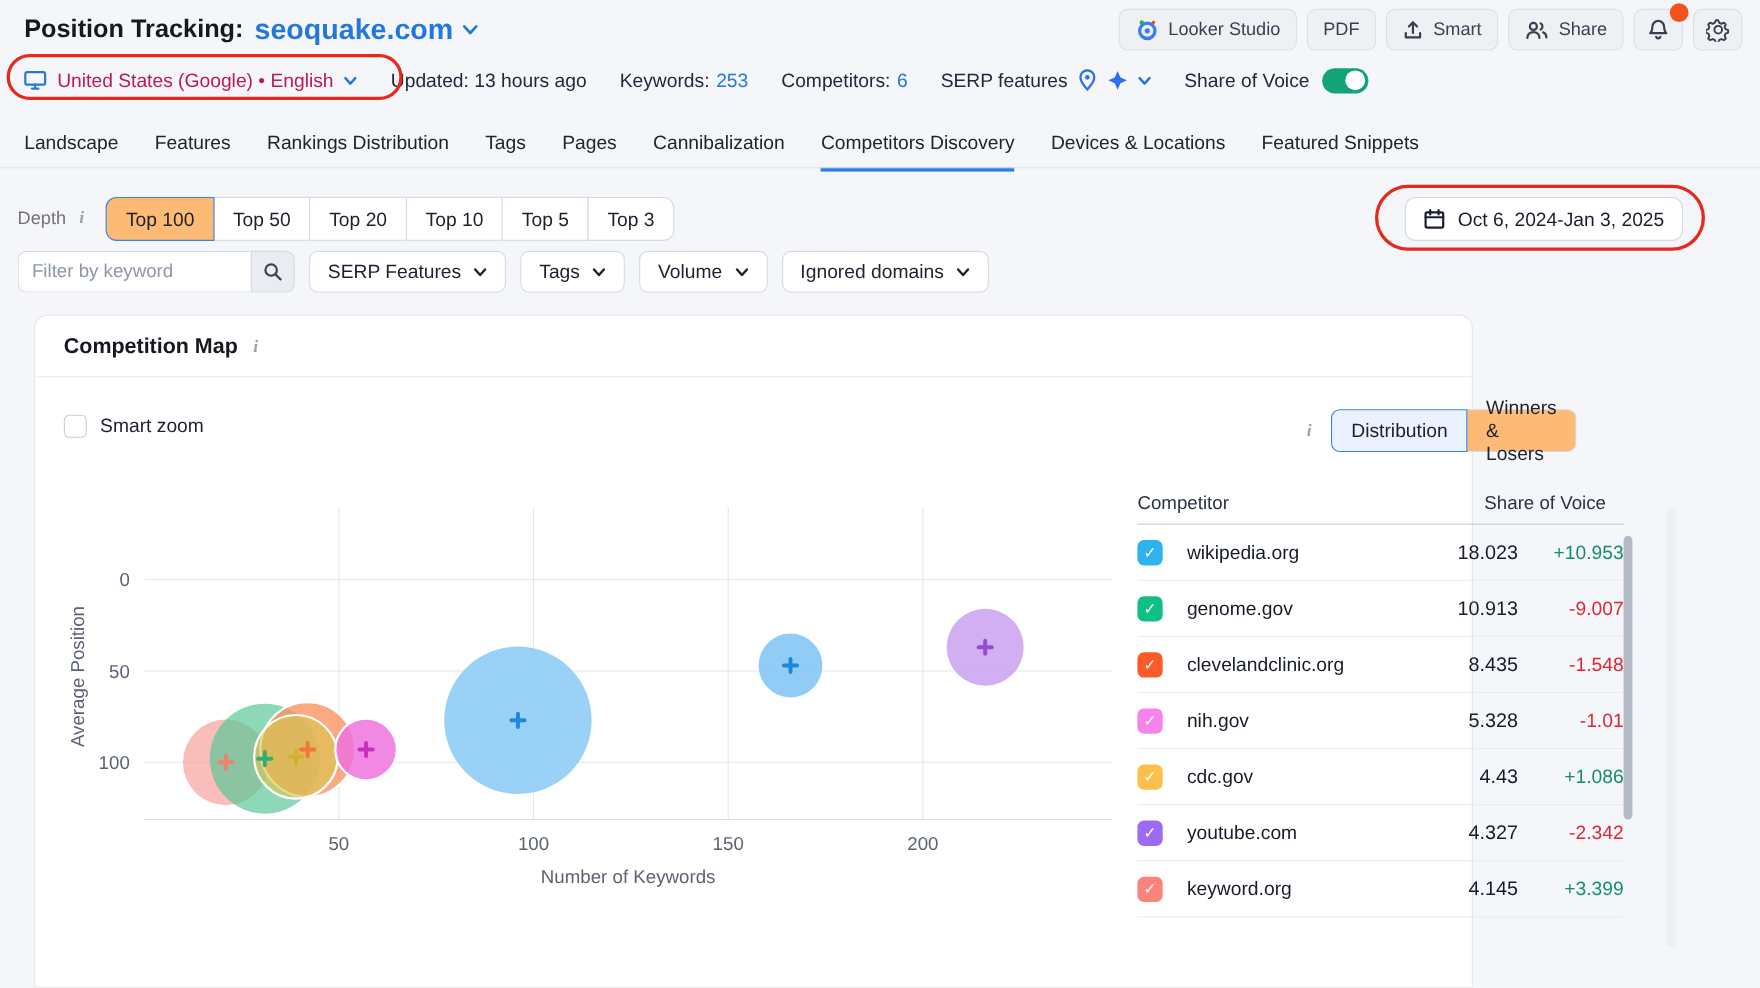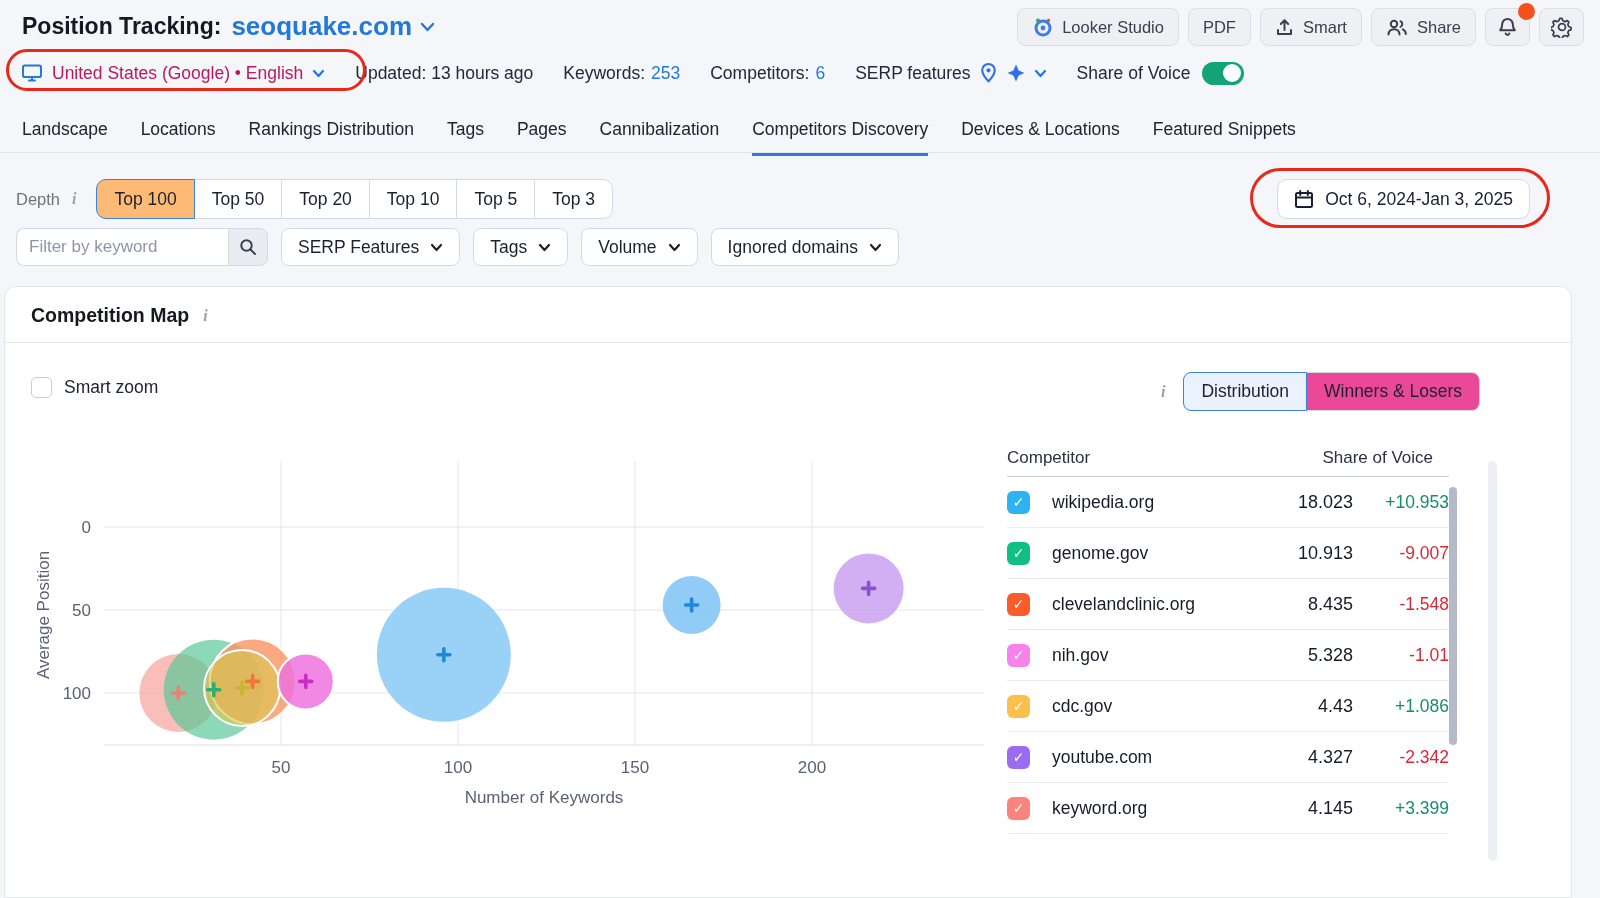--- a/index.html
+++ b/index.html
@@ -57,28 +57,28 @@
   .kw-filter input { width:212px; height:38px; border:1px solid #d5dae2; border-right:none; border-radius:8px 0 0 8px;
                      padding:0 12px; font-size:17px; color:#1d212e; background:#fff; outline:none;
                      font-family:"Liberation Sans",sans-serif; }
   .kw-filter input::placeholder { color:#8d96a8; }
   .search-btn { width:40px; height:38px; background:#e9ecf1; border:1px solid #d5dae2; border-radius:0 8px 8px 0;
                 display:flex; align-items:center; justify-content:center; cursor:pointer; }
   .drop { height:38px; padding:0 16px; background:#fff; border:1px solid #d5dae2; border-radius:8px;
           display:flex; align-items:center; gap:11px; font-size:17.5px; color:#1d212e; cursor:pointer; }
 
   
-  .card { left:4px; top:286px; width:1568px; height:612px; background:#fff; border:1px solid #e3e6ec;
+  .card { left:31px; top:286px; width:1308px; height:612px; background:#fff; border:1px solid #e3e6ec;
           border-radius:12px 12px 0 0; }
   .card-header { display:flex; align-items:center; gap:10px; padding:17px 26px 15px 26px; border-bottom:1px solid #e8eaef; }
   .card-title { font-size:19.5px; font-weight:bold; color:#15181f; }
   .smartzoom { position:absolute; left:26px; top:90px; display:flex; align-items:center; gap:12px; font-size:17.5px; cursor:pointer; }
   .checkbox-empty { width:21px; height:21px; border:1.5px solid #c7ced9; border-radius:5px; background:#fff; }
   .view-toggle-wrap { position:absolute; top:85px; left:1152px; display:flex; align-items:center; gap:14px; }
-  .vseg { height:39px; padding:0 17px; display:flex; align-items:center; background:#ec4899; border:1px solid #d5dae2;
+  .vseg { height:39px; padding:0 17px; display:flex; align-items:center; background:#fdba74; border:1px solid #d5dae2;
           margin-left:-1px; font-size:17.5px; cursor:pointer; }
   .vseg:first-of-type { border-radius:8px 0 0 8px; margin-left:0; }
   .vseg:last-of-type { border-radius:0 8px 8px 0; }
   .vseg.active { background:#eaf2fd; border-color:#3b82e0; z-index:1; position:relative; }
 
   
   .ctable { position:absolute; left:1002px; top:158px; width:442px; }
   .ctable-head { display:flex; align-items:center; height:32px; font-size:17px; color:#2a3140;
                  border-bottom:1px solid #c6ccd6; padding-bottom:6px; }
   .ctable-head .col-sov { margin-left:auto; margin-right:16px; }
@@ -191,21 +191,21 @@
     <span class="toggle">
         <span class="knob"></span>
       </span>
   </span>
 </div>
 
 <div class="abs red-oval" style="left:6px; top:49px; width:360px; height:42px;"></div>
 
 <div class="abs tabs" id="tabs">
     <div class="tab">Landscape</div>
-    <div class="tab">Locations</div>
+    <div class="tab">Features</div>
     <div class="tab">Rankings Distribution</div>
     <div class="tab">Tags</div>
     <div class="tab">Pages</div>
     <div class="tab">Cannibalization</div>
     <div class="tab active">Competitors Discovery</div>
     <div class="tab">Devices &amp; Locations</div>
     <div class="tab">Featured Snippets</div>
   </div>
 <div class="abs tabs-divider"></div>
 

